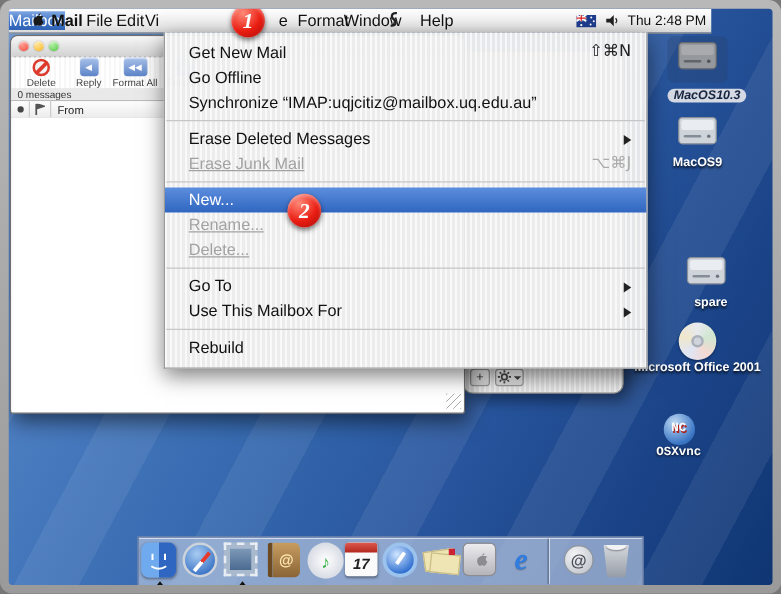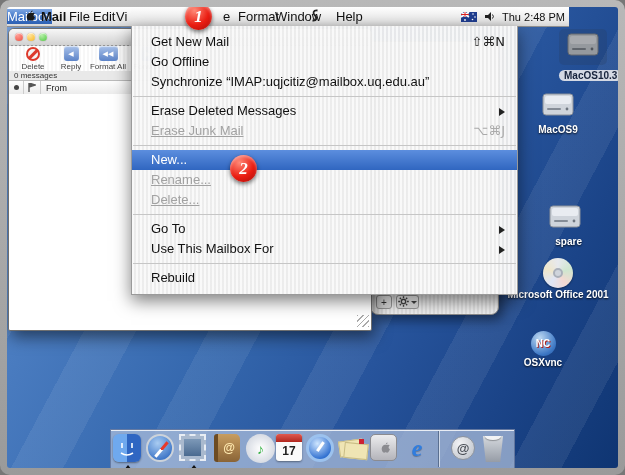--- a/index.html
+++ b/index.html
@@ -72,21 +72,21 @@
   
   .finder{width:28px;height:28px;border-radius:6px;background:linear-gradient(90deg,#6fa9ee 0 50%,#2f66c2 50%);position:relative;box-shadow:0 1px 2px rgba(0,0,0,.4);}
   .saf{width:28px;height:28px;border-radius:50%;background:radial-gradient(circle at 40% 30%,#a9ccf2,#3f77c8 75%);border:2px solid #cdd3da;box-sizing:border-box;position:relative;}
   .needle{position:absolute;left:12px;top:4px;width:3px;height:19px;background:linear-gradient(#e8392b 0 50%,#fff 50%);transform:rotate(40deg);}
   .stamp{width:27px;height:27px;background:#a9b9ce;border:2px dashed #e8edf4;box-sizing:border-box;display:flex;align-items:center;justify-content:center;}
   .stamp>div{width:17px;height:17px;background:linear-gradient(#7d99b8,#4a6a90);}
   .abook{width:26px;height:28px;border-radius:3px 5px 5px 3px;background:linear-gradient(#c79d60,#8a6436);border-left:4px solid #6d4b22;box-sizing:border-box;display:flex;align-items:center;justify-content:center;color:#ffe9b0;font-size:12px;font-weight:bold;}
   .itunes{width:29px;height:29px;border-radius:50%;background:radial-gradient(#ffffff,#d8dce4 70%,#b8bec8);display:flex;align-items:center;justify-content:center;color:#2fae3e;font-size:14px;font-weight:bold;}
   .ical{width:26px;height:27px;background:#fafafa;border-radius:3px;box-shadow:0 1px 2px rgba(0,0,0,.4);overflow:hidden;text-align:center;}
   .ical .top{height:8px;background:linear-gradient(#e05a50,#b2271f);}
-  .ical .num{font-size:12px;font-weight:bold;color:#222;line-height:18px;}
+  .ical .num{font-size:12px;font-weight:bold;color:#222;line-height:18px;font-style:italic;}
   .qt{width:28px;height:28px;border-radius:50%;background:radial-gradient(circle at 38% 30%,#cfe6ff,#2f6fd0 75%);border:3px solid #9cc2ee;box-sizing:border-box;position:relative;}
   .qt::after{content:"";position:absolute;left:10px;top:4px;width:2.5px;height:11px;background:#fff;transform:rotate(35deg);}
   .letters{position:relative;width:30px;height:28px;}
   .letters div{position:absolute;width:22px;height:14px;background:#efe5b4;border:1px solid #c9bd85;}
   .letters .l1{left:1px;top:6px;transform:rotate(-8deg);}
   .letters .l2{left:6px;top:9px;transform:rotate(6deg);}
   .letters .red{width:5px;height:5px;background:#c23;border:none;left:21px;top:5px;}
   .sysp{width:27px;height:27px;border-radius:5px;background:linear-gradient(#ececee,#b4b4ba);border:1px solid #8b8b90;box-sizing:border-box;display:flex;align-items:center;justify-content:center;}
   .ie{font:bold italic 24px "Liberation Serif",serif;color:#2f7de0;line-height:28px;text-shadow:0 1px 1px rgba(0,0,0,.3);}
   .webloc{width:24px;height:24px;margin:2px auto 0;border-radius:50%;background:radial-gradient(circle at 35% 30%,#f2f3f5,#b9bec6);border:1px solid #8f959e;box-sizing:border-box;display:flex;align-items:center;justify-content:center;color:#4a4f57;font-weight:bold;font-size:13px;}
@@ -224,21 +224,21 @@
     <div class="mi"><span>Rebuild</span></div>
   </div>
 
   <div class="badge" id="badge1">
         <span>1</span>
       </div>
   <div class="badge" id="badge2">
         <span>2</span>
       </div>
 
-  <div class="dico" style="left:552px;top:22px;width:48px;">
+  <div class="dico" style="left:527px;top:22px;width:48px;font-style:italic;">
     <div class="selbox" style="padding:2px 0;">
       <svg class="hdd seldark" viewBox="0 0 34 28">
         <rect x="2" y="3" width="30" height="21" rx="3" fill="#cfd4db" stroke="#8a9099"></rect>
         <rect x="4" y="5" width="26" height="8" rx="2" fill="#e9ecf1"></rect>
         <rect x="6" y="17" width="14" height="2" rx="1" fill="#858c96"></rect>
         <circle cx="26" cy="18" r="1.4" fill="#6f7680"></circle>
       </svg>
     </div>
     <div class="dlabel sel">MacOS10.3</div>
   </div>
@@ -257,21 +257,21 @@
       <rect x="4" y="5" width="26" height="8" rx="2" fill="#e9ecf1"></rect>
       <rect x="6" y="17" width="14" height="2" rx="1" fill="#858c96"></rect>
       <circle cx="26" cy="18" r="1.4" fill="#6f7680"></circle>
     </svg>
     <div class="dlabel">spare</div>
   </div>
   <div class="dico" style="left:496px;top:251px;width:110px;">
     <div class="cd"></div>
     <div class="dlabel">Microsoft Office 2001</div>
   </div>
-  <div class="dico" style="left:508px;top:324px;width:56px;">
+  <div class="dico" style="left:508px;top:324px;width:56px;font-family:Liberation Mono, monospace;">
     <div class="vnc">
           <span>NC</span>
         </div>
     <div class="dlabel">OSXvnc</div>
   </div>
 
   <div id="dock">
     <div class="dk" style="left:2px;">
       <div class="finder"><svg width="28" height="28">
               <path d="M9 9 v5 M19 9 v5 M8 19 q6 4 12 0" stroke="#fff" stroke-width="1.6" fill="none"></path>

